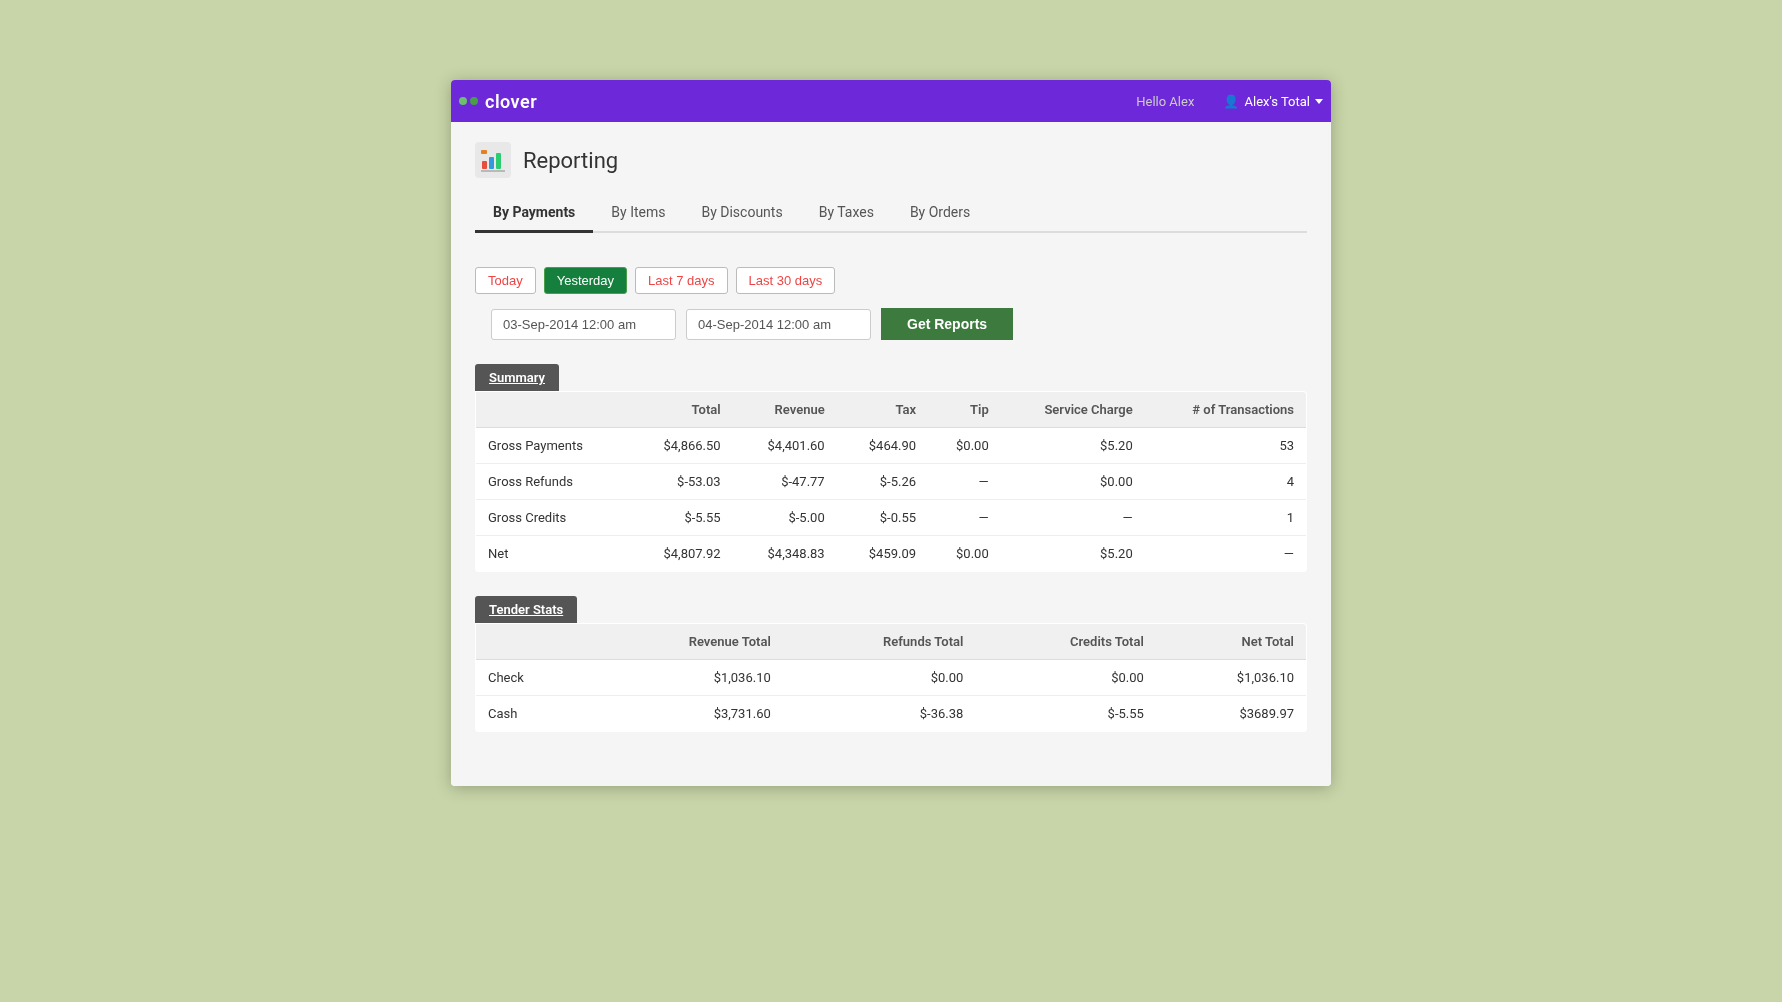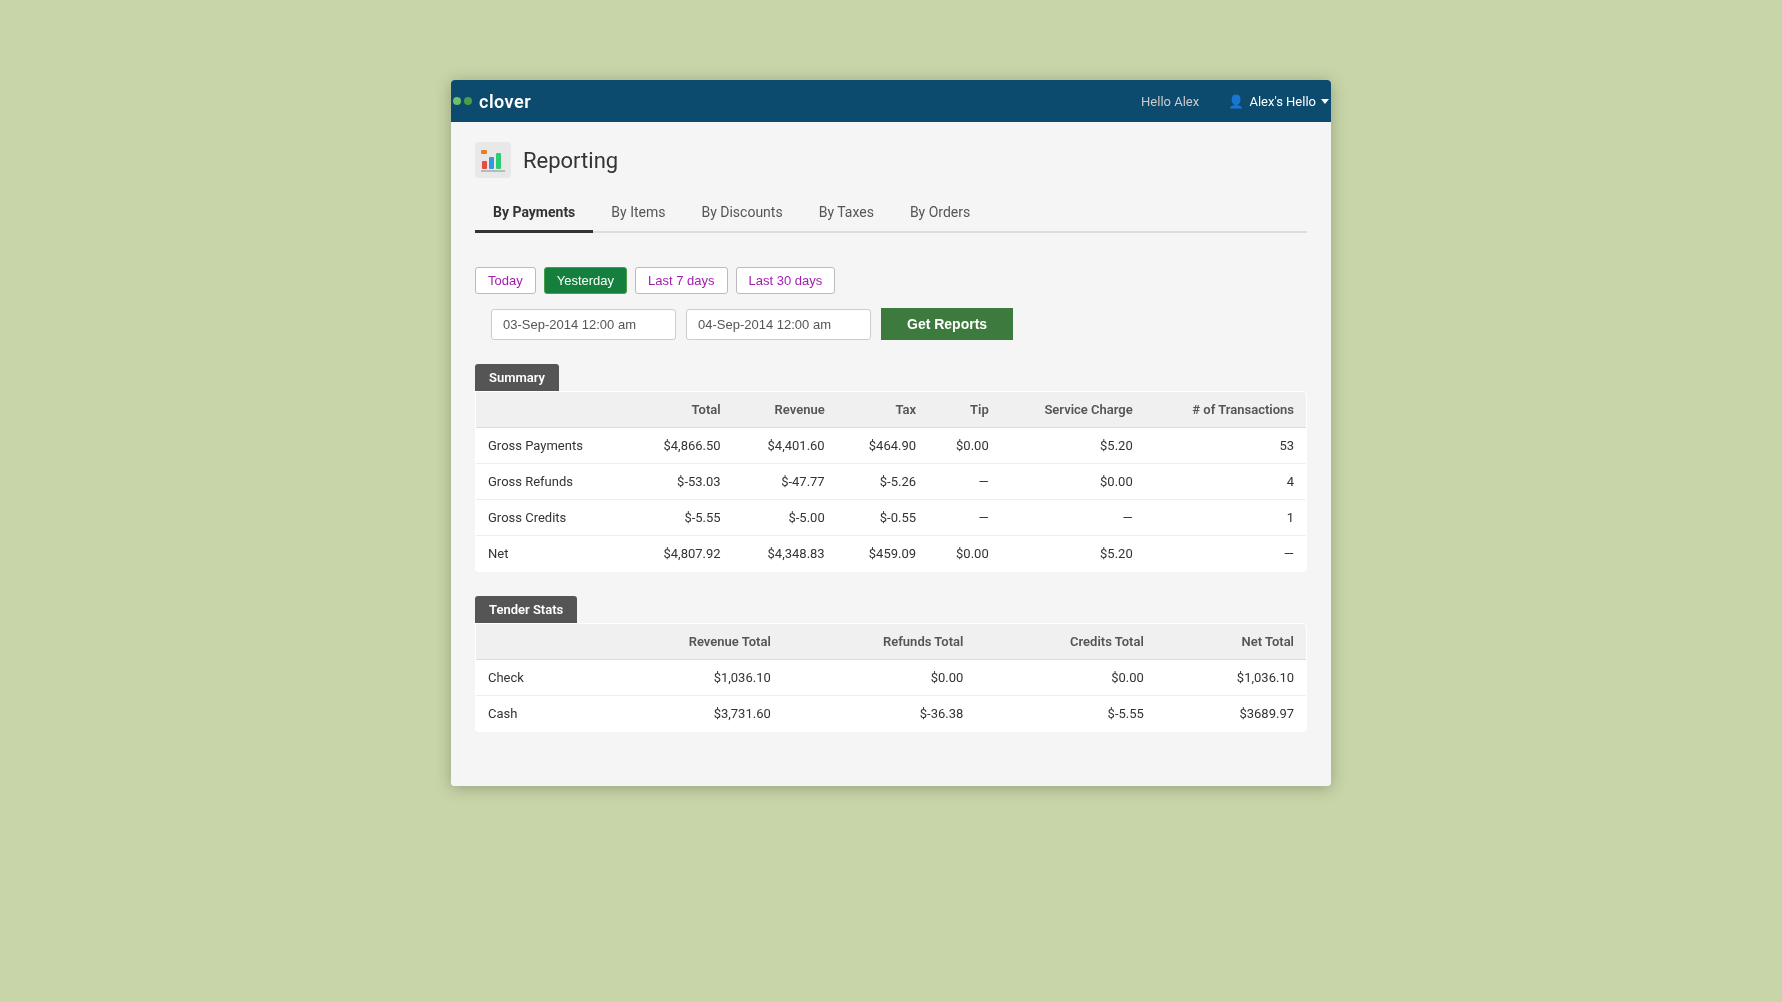--- a/index.html
+++ b/index.html
@@ -17,26 +17,26 @@
     }
     .browser-window {
       width: 880px;
       background: #f5f5f5;
       border-radius: 4px;
       box-shadow: 0 2px 16px rgba(0,0,0,0.25);
       overflow: hidden;
     }
     
     .top-nav {
-      background: #0c4a6e;
+      background: #6d28d9;
       height: 42px;
       display: flex;
       align-items: center;
       justify-content: space-between;
-      padding: 0 2px;
+      padding: 0 8px;
     }
     .clover-logo {
       display: flex;
       align-items: center;
       gap: 7px;
       color: #fff;
       font-size: 18px;
       font-weight: 600;
       letter-spacing: 0.5px;
     }
@@ -126,21 +126,21 @@
       gap: 8px;
       margin-bottom: 14px;
     }
     .filter-btn {
       padding: 5px 12px;
       border-radius: 3px;
       border: 1px solid #bbb;
       background: #fff;
       font-size: 13px;
       cursor: pointer;
-      color: #a21caf;
+      color: #ef4444;
     }
     .filter-btn.active {
       background: #15803d;
       color: #fff;
       border-color: #4a9e4a;
     }
     
     .date-row {
       display: flex;
       align-items: center;
@@ -170,20 +170,21 @@
     
     .section-header {
       display: inline-block;
       background: #555;
       color: #fff;
       font-size: 13px;
       font-weight: 600;
       padding: 6px 14px;
       border-radius: 3px 3px 0 0;
       margin-bottom: 0;
+      text-decoration: underline;
     }
     
     .report-table {
       width: 100%;
       border-collapse: collapse;
       background: #fff;
       border: 1px solid #ddd;
       border-radius: 0 4px 4px 4px;
       overflow: hidden;
       margin-bottom: 24px;
@@ -223,21 +224,21 @@
       <div class="clover-logo-icon">
         <span class="clover-dot"></span>
         <span class="clover-dot dark"></span>
       </div>
       <span>clover</span>
     </div>
     <div class="top-nav-right">
       <span>Hello Alex</span>
       <div class="store-name">
         <span>👤</span>
-        <span>Alex's Hello</span>
+        <span>Alex's Total</span>
         <span class="chevron-down"></span>
       </div>
     </div>
   </div>
 
   <div class="page-content">
 
     <div class="page-title-row">
       <div class="reporting-icon">
         <svg viewBox="0 0 26 26">

